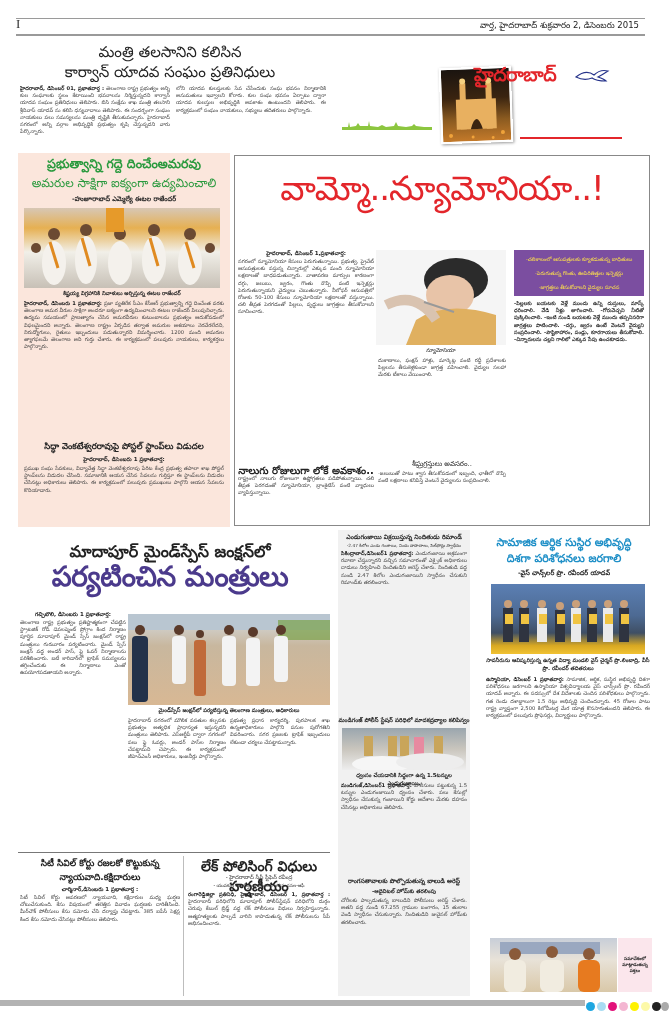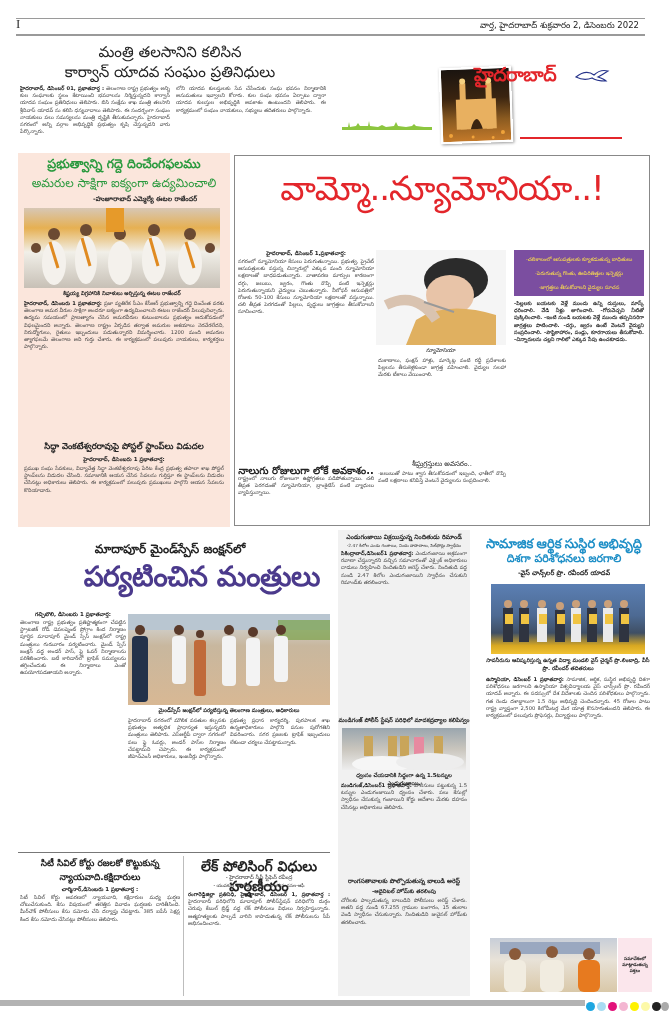--- a/index.html
+++ b/index.html
@@ -17,21 +17,21 @@
   .caption { font-size: 5.4px; text-align: center; color: #222; font-weight: bold; }
   .box-pink { background: #fbe6dc; }
   .box-grey { background: #f1f1f1; }
   .divider-v { position: absolute; width: 1px; background: #bdbdbd; }
   .dot { position:absolute; width:9px; height:9px; border-radius:50%; top:1002px; }
 </style>
 </head>
 <body>
 
 <div class="abs" style="left:16px;top:16px;font-family:'Liberation Serif',serif;font-size:13px;color:#333;">I</div>
-<div class="abs" style="right:30px;top:20px;font-size:8.5px;color:#222;">వార్త, హైదరాబాద్ శుక్రవారం 2, డిసెంబరు 2022</div>
+<div class="abs" style="right:30px;top:20px;font-size:8.5px;color:#222;">వార్త, హైదరాబాద్ శుక్రవారం 2, డిసెంబరు 2015</div>
 <div class="rule" style="left:16px;right:24px;top:18px;height:1px;"></div>
 <div class="rule" style="left:16px;right:24px;top:34px;"></div>
 
 <div class="abs" style="left:340px;top:55px;width:300px;height:90px;">
   <div class="abs" style="left:2px;top:60px;width:90px;height:12px;">
     <svg width="90" height="12" viewBox="0 0 90 12">
         <path d="M0 12 L0 9 L6 9 L7 4 L8 9 L14 8 L16 5 L18 8 L26 8 L27 3 L28 8 L36 9 L40 7 L44 9 L52 8 L54 4 L56 8 L64 9 L70 8 L72 6 L74 8 L82 9 L90 9 L90 12 Z" fill="#8cc63f"></path>
       </svg>
   </div>
   <div class="abs" style="left:100px;top:12px;width:72px;height:76px;background:linear-gradient(180deg,#1a1410 0%,#3a2410 40%,#8a5a20 70%,#c47a2a 100%);border:2px solid #fff;box-shadow:1px 1px 3px rgba(0,0,0,.4);transform:rotate(-2deg);">
@@ -65,23 +65,23 @@
 
 <div class="abs headline" style="left:20px;top:43px;width:300px;font-size:15px;color:#222;">మంత్రి తలసానిని కలిసిన</div>
 <div class="abs headline" style="left:20px;top:63px;width:300px;font-size:15px;color:#222;">కార్వాన్ యాదవ సంఘం ప్రతినిధులు</div>
 <div class="abs body-text" style="left:20px;top:85px;width:150px;height:56px;">
   <span class="dateline">హైదరాబాద్, డిసెంబర్ 01, ప్రభాతవార్త :</span>
   <span>తెలంగాణ రాష్ట్ర ప్రభుత్వం అన్ని కుల సంఘాలకు స్థలం కేటాయించి భవనాలను నిర్మిస్తున్నదని కార్వాన్ యాదవ సంఘం ప్రతినిధులు తెలిపారు. బిసి సంక్షేమ శాఖ మంత్రి తలసాని శ్రీనివాస్ యాదవ్ ను కలిసి ధన్యవాదాలు తెలిపారు. ఈ సందర్భంగా సంఘం నాయకులు పలు సమస్యలను మంత్రి దృష్టికి తీసుకువచ్చారు. హైదరాబాద్ నగరంలో అన్ని వర్గాల అభివృద్ధికి ప్రభుత్వం కృషి చేస్తున్నదని వారు పేర్కొన్నారు.</span>
 </div>
 <div class="abs body-text" style="left:176px;top:85px;width:150px;height:56px;">లోని యాదవ కులస్తులకు సేవ చేసేందుకు సంఘ భవనం నిర్మాణానికి అనుమతులు ఇవ్వాలని కోరారు. కుల సంఘ భవనం ఏర్పాటు ద్వారా యాదవ కులస్తుల అభివృద్ధికి అవకాశం ఉంటుందని తెలిపారు. ఈ కార్యక్రమంలో సంఘం నాయకులు, సభ్యులు తదితరులు పాల్గొన్నారు.</div>
 
 <div class="abs box-pink" style="left:18px;top:153px;width:212px;height:374px;"></div>
-<div class="abs headline" style="left:18px;top:156px;width:212px;font-size:12.5px;font-weight:bold;color:#2a9a3e;">ప్రభుత్వాన్ని గద్దె దించేంగఫలము</div>
+<div class="abs headline" style="left:18px;top:156px;width:212px;font-size:12.5px;font-weight:bold;color:#2a9a3e;">ప్రభుత్వాన్ని గద్దె దించేంఅమరవు</div>
 <div class="abs headline" style="left:18px;top:176px;width:212px;font-size:12px;font-weight:normal;color:#2a9a3e;">అమరుల సాక్షిగా ఐక్యంగా ఉద్యమించాలి</div>
-<div class="abs headline" style="left:18px;top:195px;width:212px;font-size:6.5px;font-weight:bold;color:#222;margin-left:21px;">-హుజూరాబాద్ ఎమ్మెల్యే ఈటల రాజేందర్</div>
+<div class="abs headline" style="left:18px;top:195px;width:212px;font-size:6.5px;font-weight:bold;color:#222;">-హుజూరాబాద్ ఎమ్మెల్యే ఈటల రాజేందర్</div>
 <div class="photo" style="left:24px;top:208px;width:196px;height:80px;background:linear-gradient(180deg,#d7c7b5 0%,#e6b052 25%,#f1efe8 55%,#c7c0b6 100%);">
   <svg width="196" height="80" viewBox="0 0 196 80">
     <g fill="#f4f1ec">
         <ellipse cx="30" cy="55" rx="12" ry="22"></ellipse>
         <ellipse cx="62" cy="52" rx="11" ry="24"></ellipse>
         <ellipse cx="96" cy="55" rx="12" ry="22"></ellipse>
         <ellipse cx="130" cy="52" rx="12" ry="24"></ellipse>
         <ellipse cx="166" cy="55" rx="12" ry="22"></ellipse>
       </g>
     <g fill="#6b4a32">
@@ -130,22 +130,22 @@
 <div class="abs body-text" style="left:238px;top:475px;width:136px;height:45px;">రాష్ట్రంలో నాలుగు రోజులుగా ఉష్ణోగ్రతలు పడిపోతున్నాయి. చలి తీవ్రత పెరగడంతో న్యూమోనియా, బ్రాంకైటిస్ వంటి వ్యాధులు వ్యాపిస్తున్నాయి.</div>
 <div class="abs headline" style="left:378px;top:460px;width:128px;font-size:7px;font-weight:normal;color:#222;">శీఘ్రగ్రస్తులు అవసరం..</div>
 <div class="abs body-text" style="left:378px;top:470px;width:128px;height:50px;">-జలుబుతో పాటు శ్వాస తీసుకోవడంలో ఇబ్బంది, ఛాతీలో నొప్పి వంటి లక్షణాలు కనిపిస్తే వెంటనే వైద్యులను సంప్రదించాలి.</div>
 <div class="abs" style="left:514px;top:250px;width:130px;height:46px;background:#7b4ea0;padding:2px 3px;">
   <div style="font-size:5.2px;color:#ffe24a;text-align:center;line-height:14px;">-చలికాలంలో ఆసుపత్రులకు క్యూకడుతున్న బాధితులు</div>
   <div style="font-size:5.2px;color:#ffe24a;text-align:center;line-height:14px;">-పెరుగుతున్న గొంతు, ఊపిరితిత్తుల ఇన్ఫెక్షన్లు</div>
   <div style="font-size:5.2px;color:#ffe24a;text-align:center;line-height:14px;">-జాగ్రత్తలు తీసుకోవాలని వైద్యుల సూచన</div>
 </div>
 <div class="abs body-text" style="left:514px;top:300px;width:130px;height:220px;color:#333;font-weight:bold;">-పిల్లలకు బయటకు వెళ్లే ముందు ఉన్ని దుస్తులు, మాస్క్ ధరించాలి. వేడి నీళ్లు తాగించాలి. -గోరువెచ్చని నీటితో పుక్కిలించాలి. -ఇంటి నుండి బయటకు వెళ్లే ముందు తప్పనిసరిగా జాగ్రత్తలు పాటించాలి. -దగ్గు, జ్వరం ఉంటే వెంటనే వైద్యుని సంప్రదించాలి. -పౌష్టికాహారం, పండ్లు, కూరగాయలు తీసుకోవాలి. -చిన్నారులను చల్లని గాలిలో ఎక్కువ సేపు ఉంచకూడదు.</div>
 
-<div class="abs headline" style="left:20px;top:542px;width:300px;font-size:12px;font-weight:bold;color:#222;">మాదాపూర్ మైండ్‌స్పేస్ జంక్షన్‌లో</div>
-<div class="abs headline" style="left:20px;top:560px;width:300px;font-size:28px;font-weight:bold;color:#4b3a8c;letter-spacing:-0.5px;text-align:right;">పర్యటించిన మంత్రులు</div>
+<div class="abs headline" style="left:20px;top:542px;width:300px;font-size:16px;font-weight:bold;color:#222;">మాదాపూర్ మైండ్‌స్పేస్ జంక్షన్‌లో</div>
+<div class="abs headline" style="left:20px;top:560px;width:300px;font-size:28px;font-weight:bold;color:#4b3a8c;letter-spacing:-0.5px;">పర్యటించిన మంత్రులు</div>
 <div class="abs headline" style="left:20px;top:611px;width:106px;font-size:5.5px;font-weight:bold;color:#222;">గచ్చిబౌలి, డిసెంబరు 1 ప్రభాతవార్త:</div>
 <div class="abs body-text" style="left:20px;top:619px;width:106px;height:200px;">తెలంగాణ రాష్ట్ర ప్రభుత్వం ప్రతిష్టాత్మకంగా చేపట్టిన స్ట్రాటజిక్ రోడ్ డెవలప్మెంట్ ప్రోగ్రాం కింద నిర్మాణం పూర్తైన మాదాపూర్ మైండ్ స్పేస్ జంక్షన్‌లో రాష్ట్ర మంత్రులు గురువారం పర్యటించారు. మైండ్ స్పేస్ జంక్షన్ వద్ద అండర్ పాస్, ఫ్లై ఓవర్ నిర్మాణాలను పరిశీలించారు. ఐటీ కారిడార్‌లో ట్రాఫిక్ సమస్యలను తగ్గించేందుకు ఈ నిర్మాణాలు ఎంతో ఉపయోగపడతాయని అన్నారు.</div>
 <div class="photo" style="left:128px;top:614px;width:202px;height:91px;background:linear-gradient(180deg,#d6dde4 0%,#c8b79e 35%,#d8b894 100%);">
   <svg width="202" height="91" viewBox="0 0 202 91">
     <rect x="0" y="0" width="202" height="16" fill="#b9c6d1"></rect>
     <rect x="150" y="6" width="52" height="20" fill="#7aa34a" opacity=".7"></rect>
     <g fill="#f3f3f3">
         <rect x="44" y="22" width="14" height="48" rx="4"></rect>
         <rect x="94" y="22" width="14" height="50" rx="4"></rect>
         <rect x="118" y="24" width="14" height="48" rx="4"></rect>
@@ -190,21 +190,21 @@
 </div>
 <div class="abs caption" style="left:340px;top:772px;width:128px;">ధ్వంసం చేయడానికి సిద్ధంగా ఉన్న 1.5టన్నుల ఎండుగంజాయి.</div>
 <div class="abs body-text" style="left:341px;top:782px;width:126px;height:100px;">
   <span class="dateline">మండిగంజ్,డిసెంబర్1 ప్రభాతవార్త:</span>
   <span>పోలీసులు పట్టుకున్న 1.5 టన్నుల ఎండుగంజాయిని ధ్వంసం చేశారు. పలు కేసుల్లో స్వాధీనం చేసుకున్న గంజాయిని కోర్టు ఆదేశాల మేరకు దహనం చేసినట్లు అధికారులు తెలిపారు.</span>
 </div>
 <div class="abs headline" style="left:338px;top:877px;width:132px;font-size:6.2px;font-weight:bold;color:#222;">రాంగసతావాలకు పొల్పొడుతున్న బాలుడి అరెస్ట్</div>
 <div class="abs headline" style="left:338px;top:888px;width:132px;font-size:5.5px;font-weight:bold;color:#222;">-ఆదైవిటల్ హోమ్‌కు తరలింపు</div>
 <div class="abs body-text" style="left:341px;top:897px;width:126px;height:96px;">చోరీలకు పాల్పడుతున్న బాలుడిని పోలీసులు అరెస్ట్ చేశారు. అతని వద్ద నుండి 67.255 గ్రాముల బంగారం, 15 తులాల వెండి స్వాధీనం చేసుకున్నారు. నిందితుడిని జువైనల్ హోమ్‌కు తరలించారు.</div>
 
-<div class="abs headline" style="left:474px;top:536px;width:180px;font-size:13px;font-weight:bold;color:#1e8fc7;font-family:Liberation Serif, serif;">సామాజిక ఆర్థిక సుస్థిర అభివృద్ధి</div>
+<div class="abs headline" style="left:474px;top:536px;width:180px;font-size:11px;font-weight:bold;color:#1e8fc7;">సామాజిక ఆర్థిక సుస్థిర అభివృద్ధి</div>
 <div class="abs headline" style="left:474px;top:552px;width:180px;font-size:11px;font-weight:bold;color:#1e8fc7;">దిశగా పరిశోధనలు జరగాలి</div>
 <div class="abs headline" style="left:474px;top:569px;width:180px;font-size:6.5px;font-weight:bold;color:#222;">-వైస్ చాన్స్‌లర్ ప్రొ. రవీందర్ యాదవ్</div>
 <div class="photo" style="left:491px;top:584px;width:154px;height:70px;background:linear-gradient(180deg,#5b7fb3 0%,#4d6a93 45%,#3f4f64 70%,#d8a822 88%,#f1c232 100%);">
   <svg width="154" height="70" viewBox="0 0 154 70">
     <g fill="#2f3440">
         <rect x="12" y="24" width="10" height="34"></rect>
         <rect x="28" y="24" width="10" height="34"></rect>
         <rect x="64" y="26" width="10" height="32"></rect>
         <rect x="96" y="24" width="10" height="34"></rect>
         <rect x="128" y="24" width="10" height="34"></rect>

